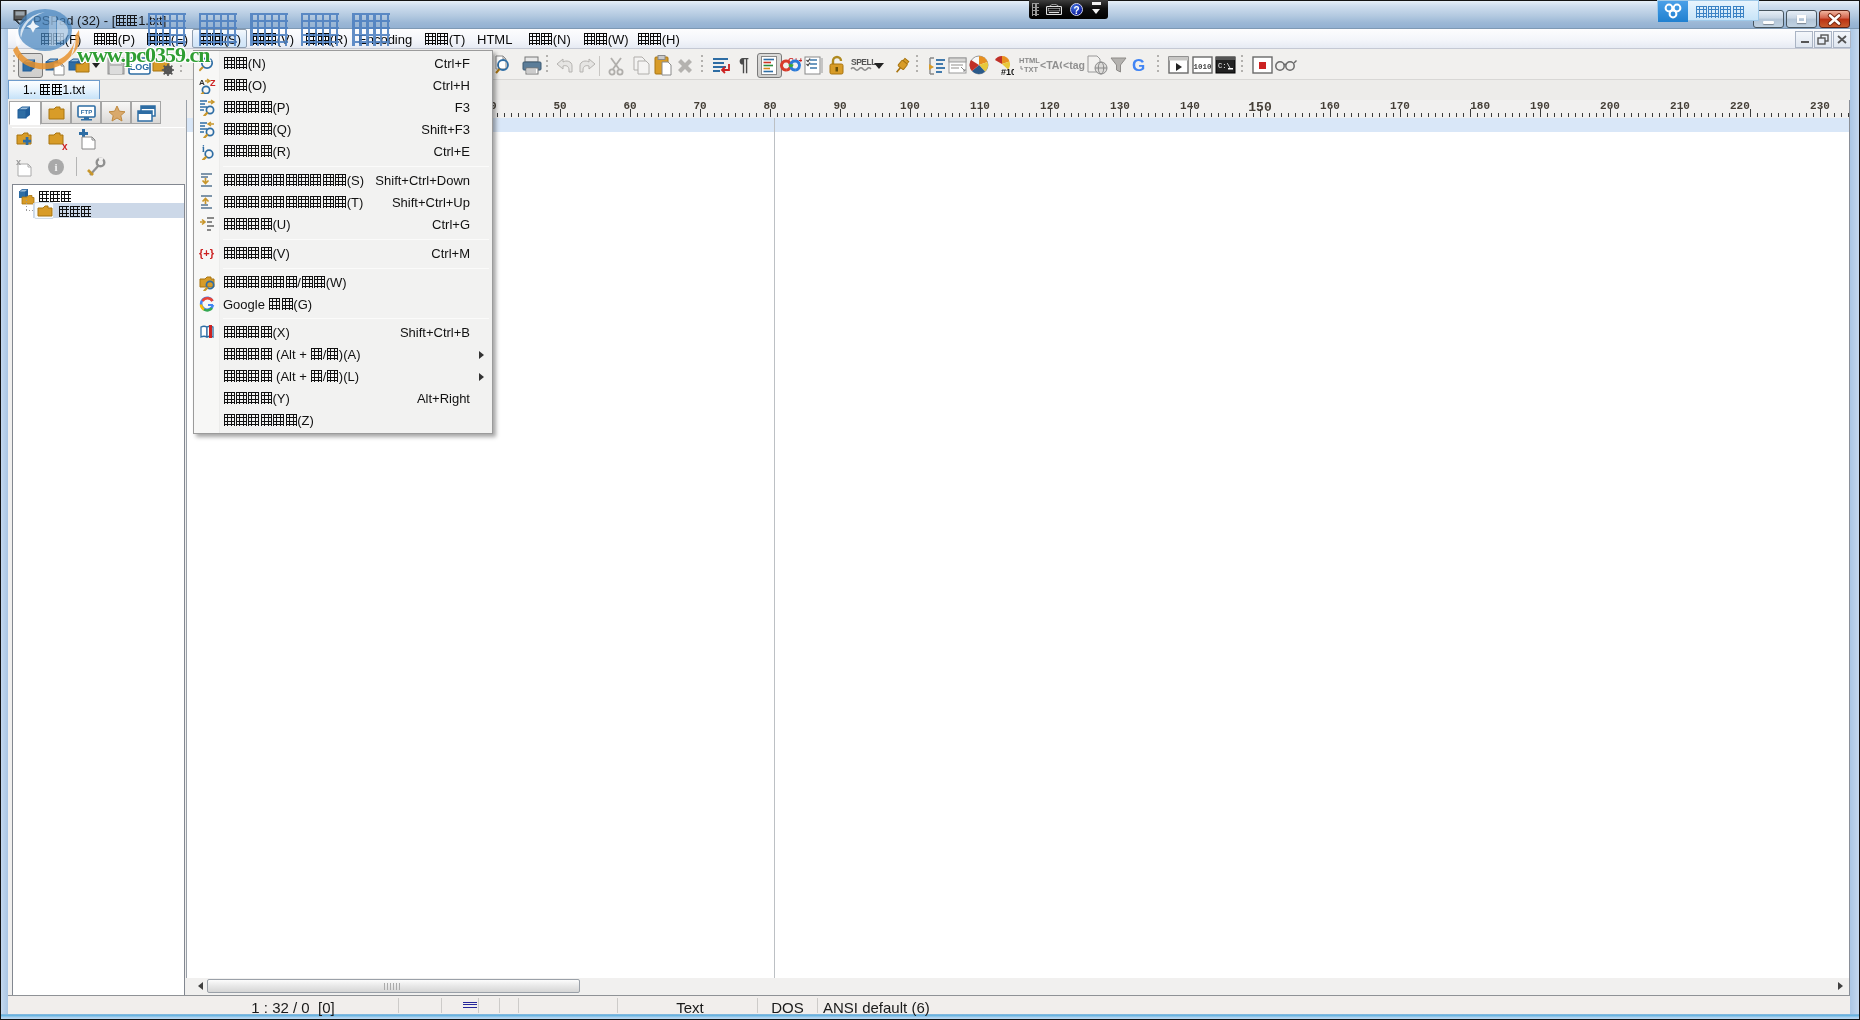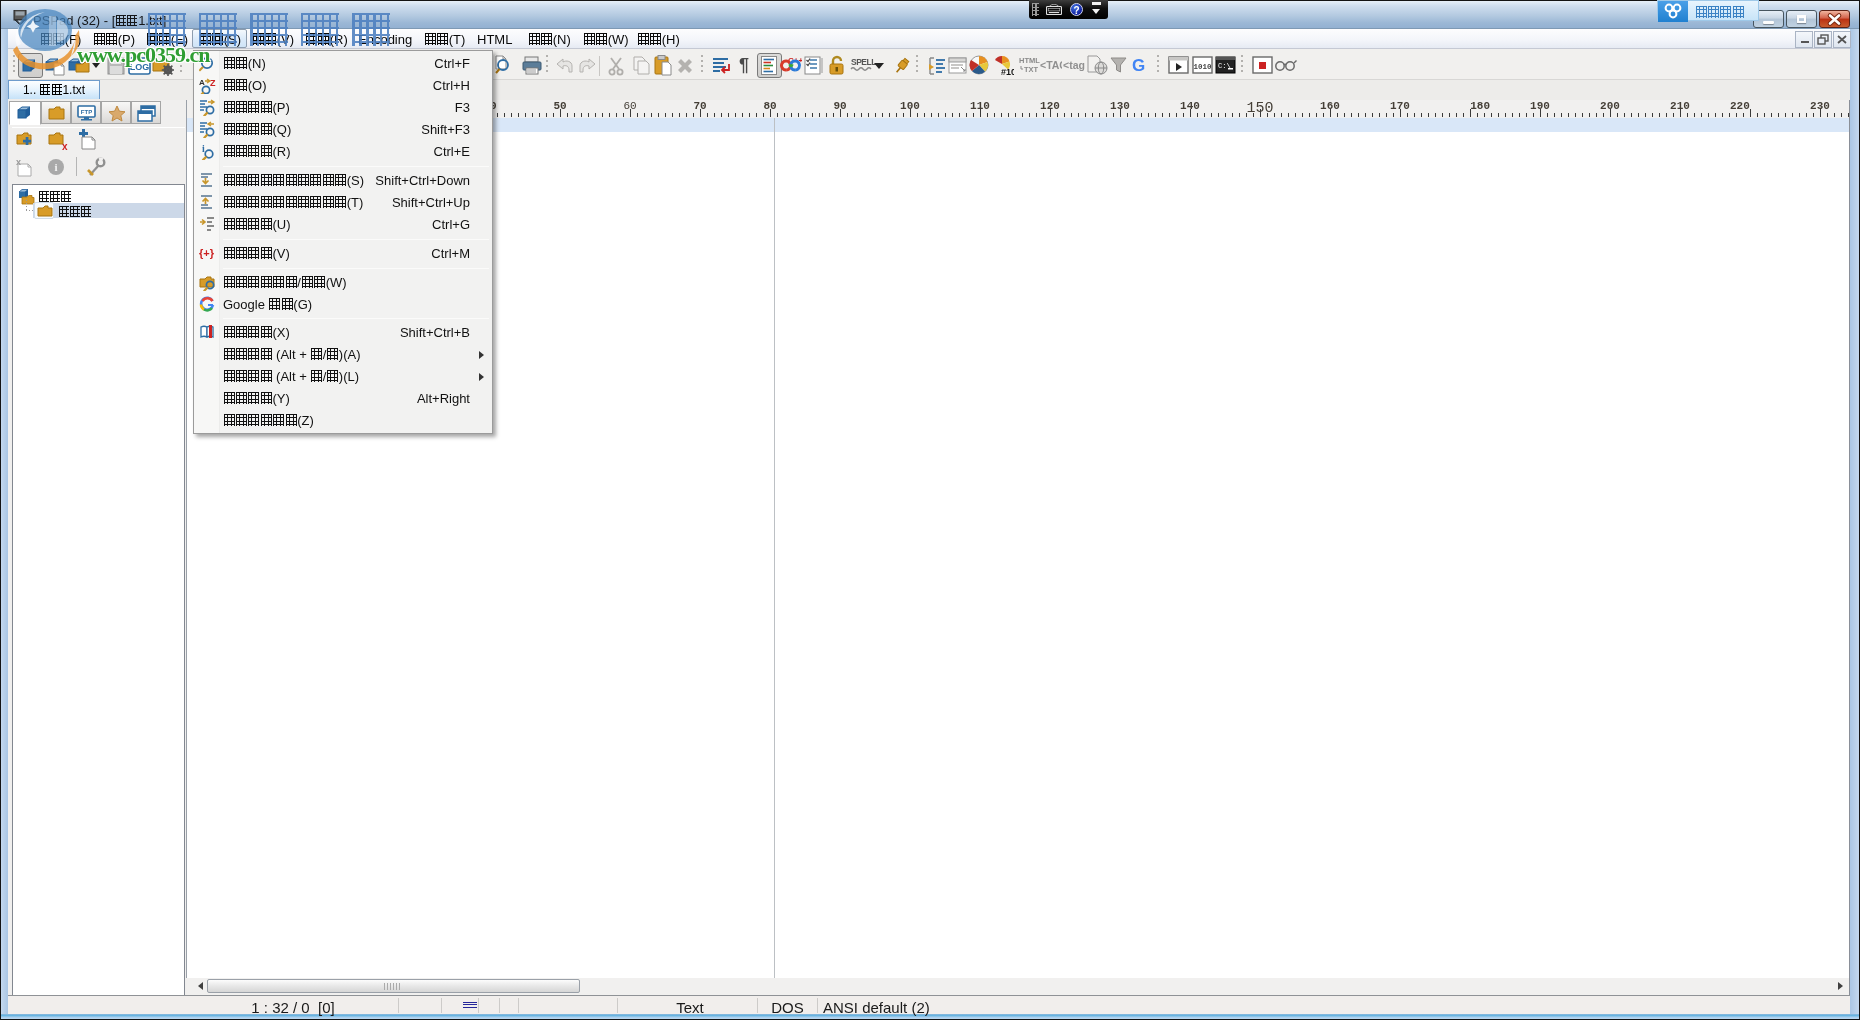--- a/index.html
+++ b/index.html
@@ -487,30 +487,30 @@
  <div class="abs" style="left:26px;top:210px;width:8px;height:1px;background:repeating-linear-gradient(to right,#999 0 1px,transparent 1px 3px)"></div>
 </div>
 <div id="editor"></div>
 <div class="abs" style="left:1849px;top:100px;width:1px;height:914px;background:#8a8f98"></div>
 <div id="ruler"></div>
 <div class="abs" style="left:210px;top:109px;width:1639px;height:8px;background:repeating-linear-gradient(to right,#3a3a3a 0 1px,transparent 1px 70px)"></div>
 <div class="abs" style="left:210px;top:113px;width:1639px;height:4px;background:repeating-linear-gradient(to right,#3a3a3a 0 1px,transparent 1px 7px)"></div>
 <div id="rulernums">
     <div class="abs" style="left:470px;top:100px;width:40px;text-align:center;font-family:'Liberation Mono',monospace;font-weight:bold;font-size:11px;color:#453f37">40</div>
     <div class="abs" style="left:540px;top:100px;width:40px;text-align:center;font-family:'Liberation Mono',monospace;font-weight:bold;font-size:11px;color:#453f37">50</div>
-    <div class="abs" style="left:610px;top:100px;width:40px;text-align:center;font-family:'Liberation Mono',monospace;font-weight:normal;font-size:11px;color:#453f37">60</div>
+    <div class="abs" style="left:610px;top:100px;width:40px;text-align:center;font-family:'Liberation Mono',monospace;font-weight:bold;font-size:11px;color:#453f37">60</div>
     <div class="abs" style="left:680px;top:100px;width:40px;text-align:center;font-family:'Liberation Mono',monospace;font-weight:bold;font-size:11px;color:#453f37">70</div>
     <div class="abs" style="left:750px;top:100px;width:40px;text-align:center;font-family:'Liberation Mono',monospace;font-weight:bold;font-size:11px;color:#453f37">80</div>
     <div class="abs" style="left:820px;top:100px;width:40px;text-align:center;font-family:'Liberation Mono',monospace;font-weight:bold;font-size:11px;color:#453f37">90</div>
     <div class="abs" style="left:890px;top:100px;width:40px;text-align:center;font-family:'Liberation Mono',monospace;font-weight:bold;font-size:11px;color:#453f37">100</div>
     <div class="abs" style="left:960px;top:100px;width:40px;text-align:center;font-family:'Liberation Mono',monospace;font-weight:bold;font-size:11px;color:#453f37">110</div>
     <div class="abs" style="left:1030px;top:100px;width:40px;text-align:center;font-family:'Liberation Mono',monospace;font-weight:bold;font-size:11px;color:#453f37">120</div>
     <div class="abs" style="left:1100px;top:100px;width:40px;text-align:center;font-family:'Liberation Mono',monospace;font-weight:bold;font-size:11px;color:#453f37">130</div>
     <div class="abs" style="left:1170px;top:100px;width:40px;text-align:center;font-family:'Liberation Mono',monospace;font-weight:bold;font-size:11px;color:#453f37">140</div>
-    <div class="abs" style="left:1240px;top:100px;width:40px;text-align:center;font-family:'Liberation Mono',monospace;font-weight:normal;font-size:15px;color:#453f37">150</div>
+    <div class="abs" style="left:1240px;top:100px;width:40px;text-align:center;font-family:'Liberation Mono',monospace;font-weight:bold;font-size:13px;color:#453f37">150</div>
     <div class="abs" style="left:1310px;top:100px;width:40px;text-align:center;font-family:'Liberation Mono',monospace;font-weight:bold;font-size:11px;color:#453f37">160</div>
     <div class="abs" style="left:1380px;top:100px;width:40px;text-align:center;font-family:'Liberation Mono',monospace;font-weight:bold;font-size:11px;color:#453f37">170</div>
     <div class="abs" style="left:1450px;top:100px;width:40px;text-align:right;font-family:'Liberation Mono',monospace;font-weight:bold;font-size:11px;color:#453f37">180</div>
     <div class="abs" style="left:1520px;top:100px;width:40px;text-align:center;font-family:'Liberation Mono',monospace;font-weight:bold;font-size:11px;color:#453f37">190</div>
     <div class="abs" style="left:1590px;top:100px;width:40px;text-align:center;font-family:'Liberation Mono',monospace;font-weight:bold;font-size:11px;color:#453f37">200</div>
     <div class="abs" style="left:1660px;top:100px;width:40px;text-align:center;font-family:'Liberation Mono',monospace;font-weight:bold;font-size:11px;color:#453f37">210</div>
     <div class="abs" style="left:1730px;top:100px;width:40px;text-align:left;font-family:'Liberation Mono',monospace;font-weight:bold;font-size:11px;color:#453f37">220</div>
     <div class="abs" style="left:1800px;top:100px;width:40px;text-align:center;font-family:'Liberation Mono',monospace;font-weight:bold;font-size:11px;color:#453f37">230</div>
   </div>
 <div id="hlband"></div>
@@ -523,21 +523,21 @@
 <div class="ssep" style="left:470px"></div>
 <div class="ssep" style="left:491px"></div>
 <div class="ssep" style="left:510px"></div>
 <div class="ssep" style="left:609px"></div>
 <div class="ssep" style="left:749px"></div>
 <div class="ssep" style="left:809px"></div>
 <div class="abs" style="left:240px;top:3px;width:90px;text-align:center">1 : 32 / 0&nbsp;&nbsp;[0]</div>
 <div class="abs" style="left:455px;top:6px;width:14px;height:7px;background:repeating-linear-gradient(to bottom,#26269a 0 1px,transparent 1px 2.33px)"></div>
 <div class="abs" style="left:642px;top:3px;width:80px;text-align:center">Text</div>
 <div class="abs" style="left:752px;top:3px;width:55px;text-align:center">DOS</div>
-<div class="abs" style="left:815px;top:3px">ANSI default (2)</div>
+<div class="abs" style="left:815px;top:3px">ANSI default (6)</div>
 </div>
 <div class="abs" style="left:194px;top:982px;width:0;height:0;border:4px solid transparent;border-right:5px solid #404040"></div>
 <div class="abs" style="left:1838px;top:982px;width:0;height:0;border:4px solid transparent;border-left:5px solid #404040"></div>
 <div class="abs" style="left:384px;top:983px;width:17px;height:7px;background:repeating-linear-gradient(to right,#aaa 0 1px,transparent 1px 3px)"></div>
 <div id="popup">
     <div class="gutter"></div>
     <svg class="picon" style="top:4px" width="17" height="17" viewBox="0 0 17 17">
       <circle cx="8" cy="8" r="5.2" fill="none" stroke="#2e6da4" stroke-width="1.7"></circle>
       <line x1="4.0" y1="12.0" x2="0.19999999999999973" y2="15.799999999999999" stroke="#c8962a" stroke-width="2.2"></line>
     </svg>

